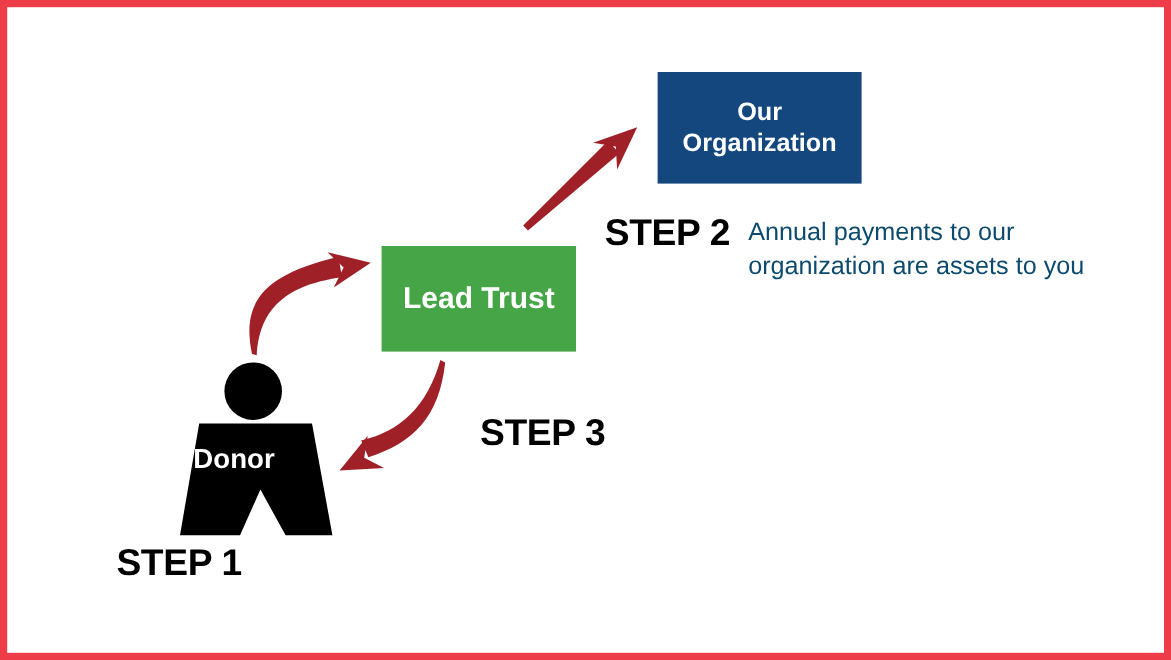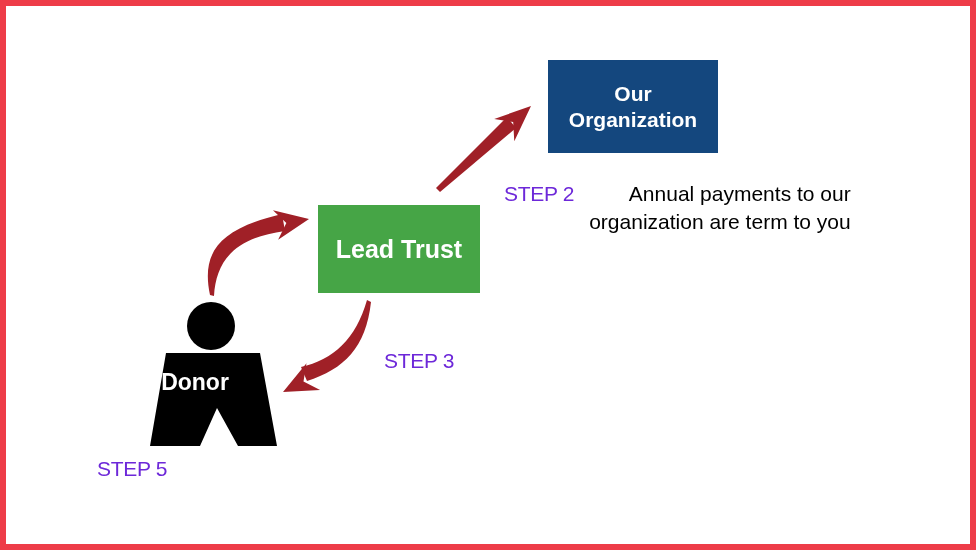--- a/index.html
+++ b/index.html
@@ -58,35 +58,34 @@
   }
 
   .step {
     position: absolute;
     display: flex;
     align-items: flex-start;
     gap: 15px;
     white-space: nowrap;
   }
   .step-label {
-    font-weight: normal;
-    font-size: 21px;
+    font-weight: bold;
+    font-size: 31px;
     line-height: 28px;
-    color: #6d28d9;
+    color: #000000;
     letter-spacing: -0.3px;
   }
   .step-text {
     font-size: 21px;
     line-height: 28px;
-    color: #000000;
-    text-align: right;
+    color: #0c4a6e;
   }
   .step-1 { left: 91px;  top: 449px; }
   .step-2 { left: 498px; top: 174px; }
-  .step-3 { left: 378px; top: 341px; }
+  .step-3 { left: 394px; top: 341px; }
 </style>
 </head>
 <body>
 
 <div class="canvas">
 
   <svg class="diagram-layer" viewBox="0 0 976 550" aria-hidden="true">
 
     <g>
       <polygon class="arrow" points="436,188 507,117 516,128 440,192"></polygon>
@@ -117,25 +116,25 @@
   <div class="box box-trust">
     <div>Lead Trust</div>
   </div>
 
   <div class="donor-label">Donor</div>
 
   <div class="step step-2">
     <span class="step-label">STEP 2</span>
     <span class="step-text">
       <div>Annual payments to our</div>
-      <div>organization are term to you</div>
+      <div>organization are assets to you</div>
     </span>
   </div>
 
   <div class="step step-3">
     <span class="step-label">STEP 3</span>
   </div>
 
   <div class="step step-1">
-    <span class="step-label">STEP 5</span>
+    <span class="step-label">STEP 1</span>
   </div>
 
 </div>
 
 </body></html>

